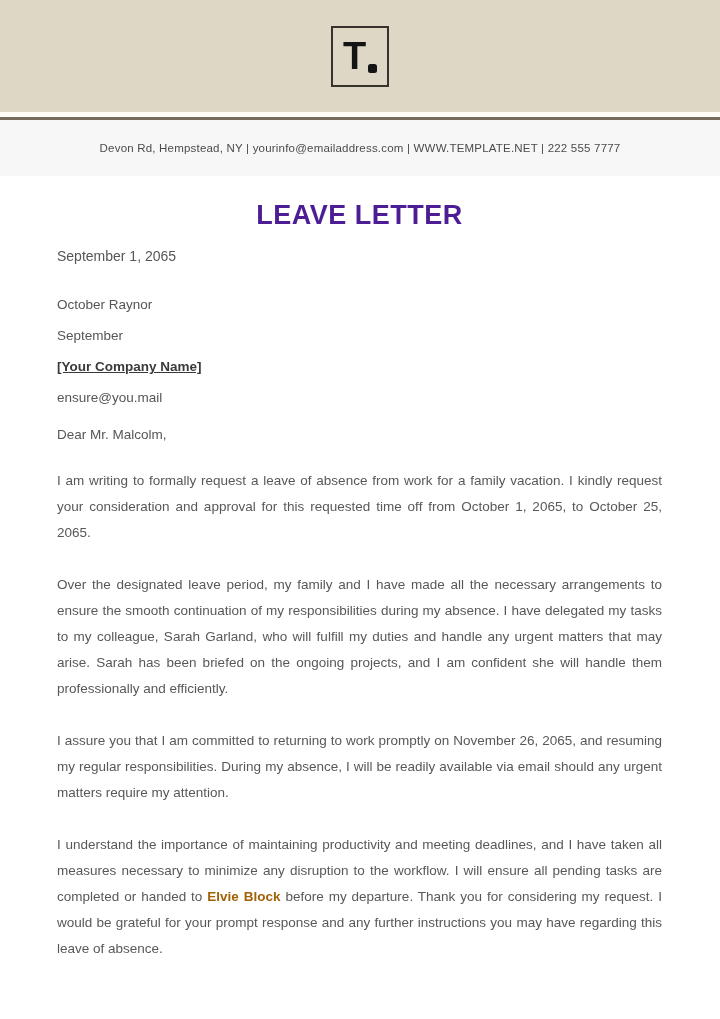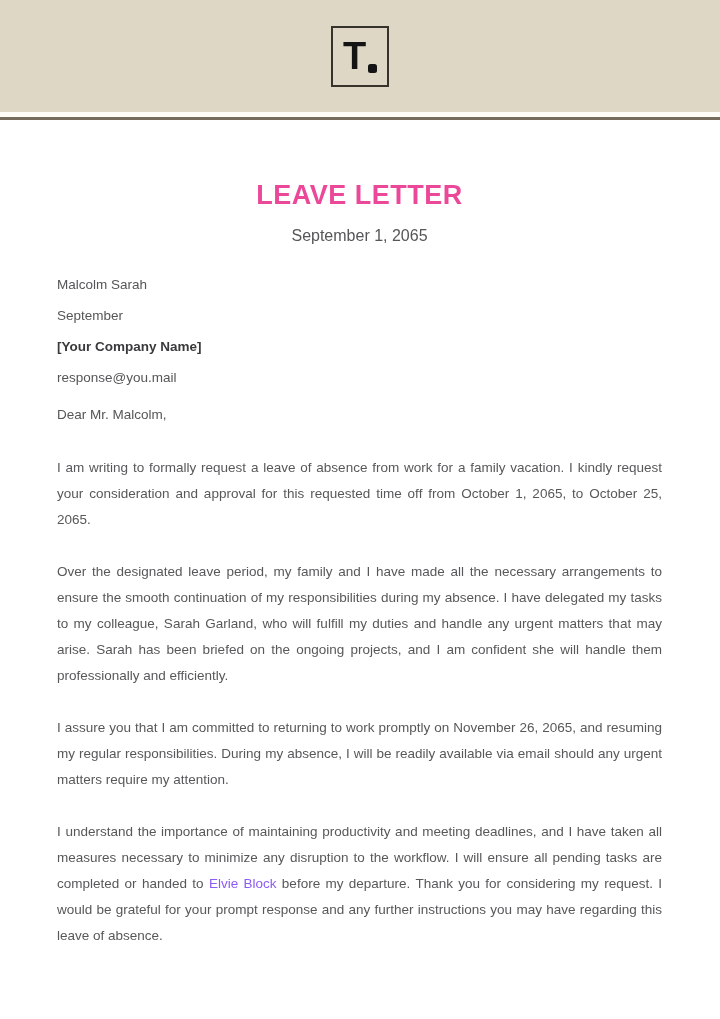--- a/index.html
+++ b/index.html
@@ -60,93 +60,96 @@
     font-size: 11.5px;
     letter-spacing: 0.2px;
     color: #4b4b4b;
   }
 
   
   .content {
     padding: 0 58px 0 57px;
   }
   .letter-title {
-    margin-top: 60px;
+    margin-top: 24px;
     text-align: center;
     font-size: 27px;
     font-weight: 700;
     letter-spacing: 0.5px;
-    color: #ec4899;
+    color: #4c1d95;
     line-height: 30px;
   }
   .date {
     margin-top: 18px;
-    font-size: 16px;
+    font-size: 14px;
     color: #565658;
     line-height: 16px;
-    text-align: center;
   }
   .recipient {
     margin-top: 34px;
   }
   .recipient div {
     font-size: 13.5px;
     color: #565658;
     line-height: 14px;
     margin-bottom: 17px;
   }
   .recipient .company {
     font-weight: 700;
     color: #3a3a3c;
+    text-decoration: underline;
   }
   .salutation {
     margin-top: 23px;
     font-size: 13.5px;
     color: #565658;
     line-height: 14px;
   }
   .letter-body {
-    margin-top: 33px;
+    margin-top: 26px;
   }
   .letter-body p {
     font-size: 13.5px;
     line-height: 26px;
     color: #58585a;
     text-align: justify;
     margin-bottom: 26px;
   }
   .letter-body p .bold {
-    font-weight: 400;
-    color: #8b5cf6;
+    font-weight: 700;
+    color: #a16207;
   }
 </style>
 </head>
 <body>
 
 <div class="page">
 
   <div class="band">
     <div class="logo-box">
       <span class="logo-letter">T</span>
       <span class="logo-dot"></span>
     </div>
   </div>
   <div class="divider-gap"></div>
   <div class="divider-line"></div>
+  <div class="contact-bar">
+    <span class="contact-text">Devon Rd, Hempstead, NY | yourinfo@emailaddress.com | WWW.TEMPLATE.NET | 222 555 7777</span>
+  </div>
 
   <div class="content">
     <h1 class="letter-title">LEAVE LETTER</h1>
 
     <div class="date">September 1, 2065</div>
 
     <div class="recipient">
-      <div>Malcolm Sarah</div>
+      <div>October Raynor</div>
       <div>September</div>
       <div class="company">[Your Company Name]</div>
-      <div>response@you.mail</div>
+      <div>ensure@you.mail</div>
     </div>
 
     <div class="salutation">Dear Mr. Malcolm,</div>
 
     <div class="letter-body">
       <p>I am writing to formally request a leave of absence from work for a family vacation. I kindly request your consideration and approval for this requested time off from October 1, 2065, to October 25, 2065.</p>
       <p>Over the designated leave period, my family and I have made all the necessary arrangements to ensure the smooth continuation of my responsibilities during my absence. I have delegated my tasks to my colleague, Sarah Garland, who will fulfill my duties and handle any urgent matters that may arise. Sarah has been briefed on the ongoing projects, and I am confident she will handle them professionally and efficiently.</p>
       <p>I assure you that I am committed to returning to work promptly on November 26, 2065, and resuming my regular responsibilities. During my absence, I will be readily available via email should any urgent matters require my attention.</p>
       <p><span>I understand the importance of maintaining productivity and meeting deadlines, and I have taken all measures necessary to minimize any disruption to the workflow. I will ensure all pending tasks are completed or handed to </span><span class="bold">Elvie Block</span><span> before my departure. Thank you for considering my request. I would be grateful for your prompt response and any further instructions you may have regarding this leave of absence.</span></p>
     </div>

